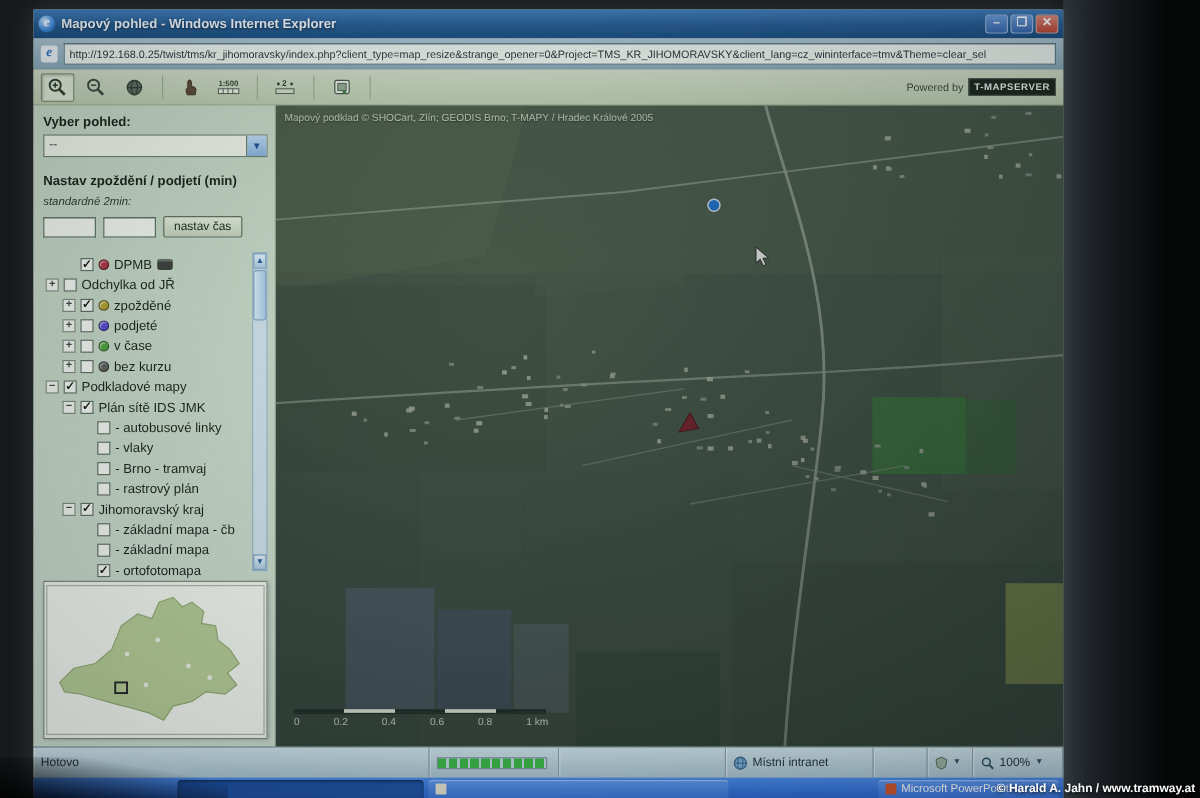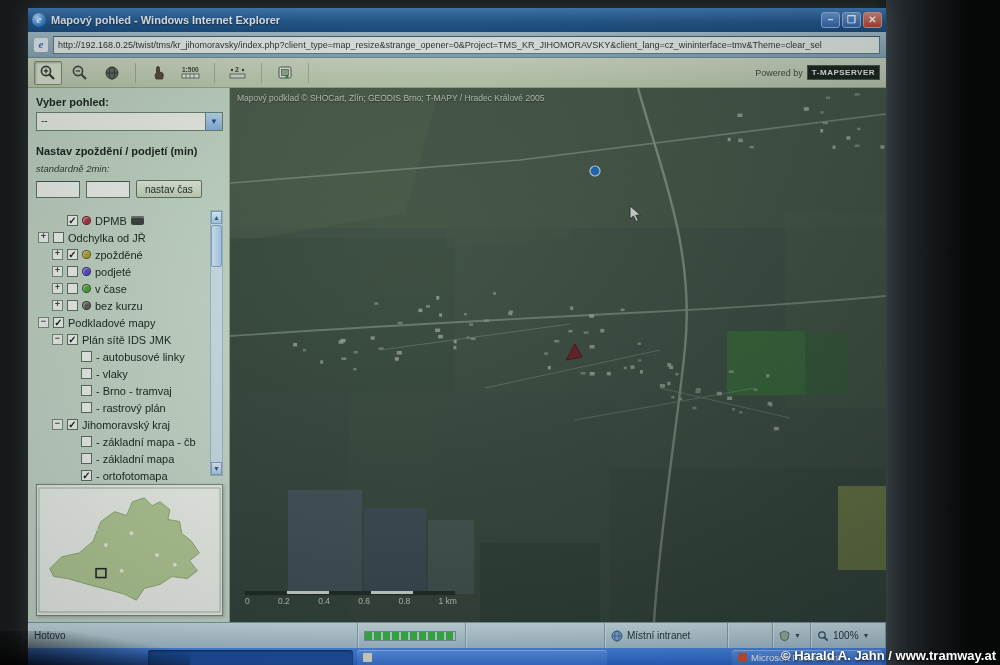--- a/index.html
+++ b/index.html
@@ -120,21 +120,21 @@
     background: linear-gradient(180deg, #4b8bea, #2a66cf); overflow: hidden; }
   .taskbtn { height: 15px; border-radius: 3px 3px 0 0; display: flex; align-items: center; gap: 4px;
     padding: 0 6px; color: #fff; font-size: 9.5px; white-space: nowrap; overflow: hidden; }
   .taskbtn.pressed { width: 205px; background: #1c4fa2; box-shadow: inset 0 1px 2px rgba(0,0,0,.5); }
   .taskbtn.normal { background: linear-gradient(180deg, #5d97ee, #3a74d8); box-shadow: inset 0 1px 0 rgba(255,255,255,.35); }
   .taskbtn.mid { width: 250px; }
   .taskbtn.ppt { width: 150px; }
   .task-ico { width: 9px; height: 9px; flex: 0 0 9px; border-radius: 1px; }
 
   .watermark { position: absolute; right: 4px; bottom: 2px; z-index: 40; color: #fff; font-weight: bold;
-    font-size: 13px; text-shadow: 0 1px 3px rgba(0,0,0,.9); }
+    font-size: 10px; text-shadow: 0 1px 3px rgba(0,0,0,.9); }
 </style>
 </head>
 <body>
 
 <div class="photo">
   <div class="photo-right"></div>
 
   <div class="screen">
 
     <div class="titlebar">

